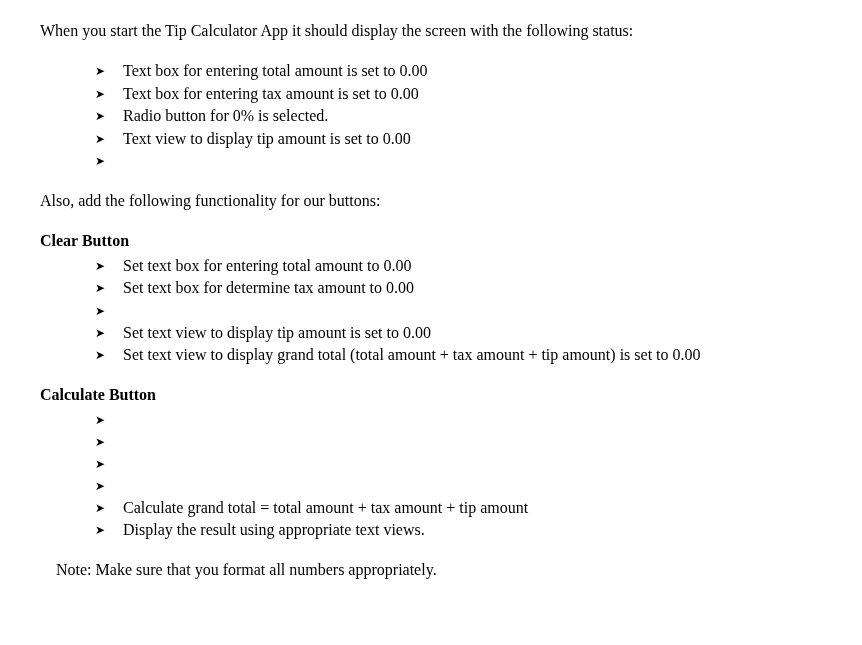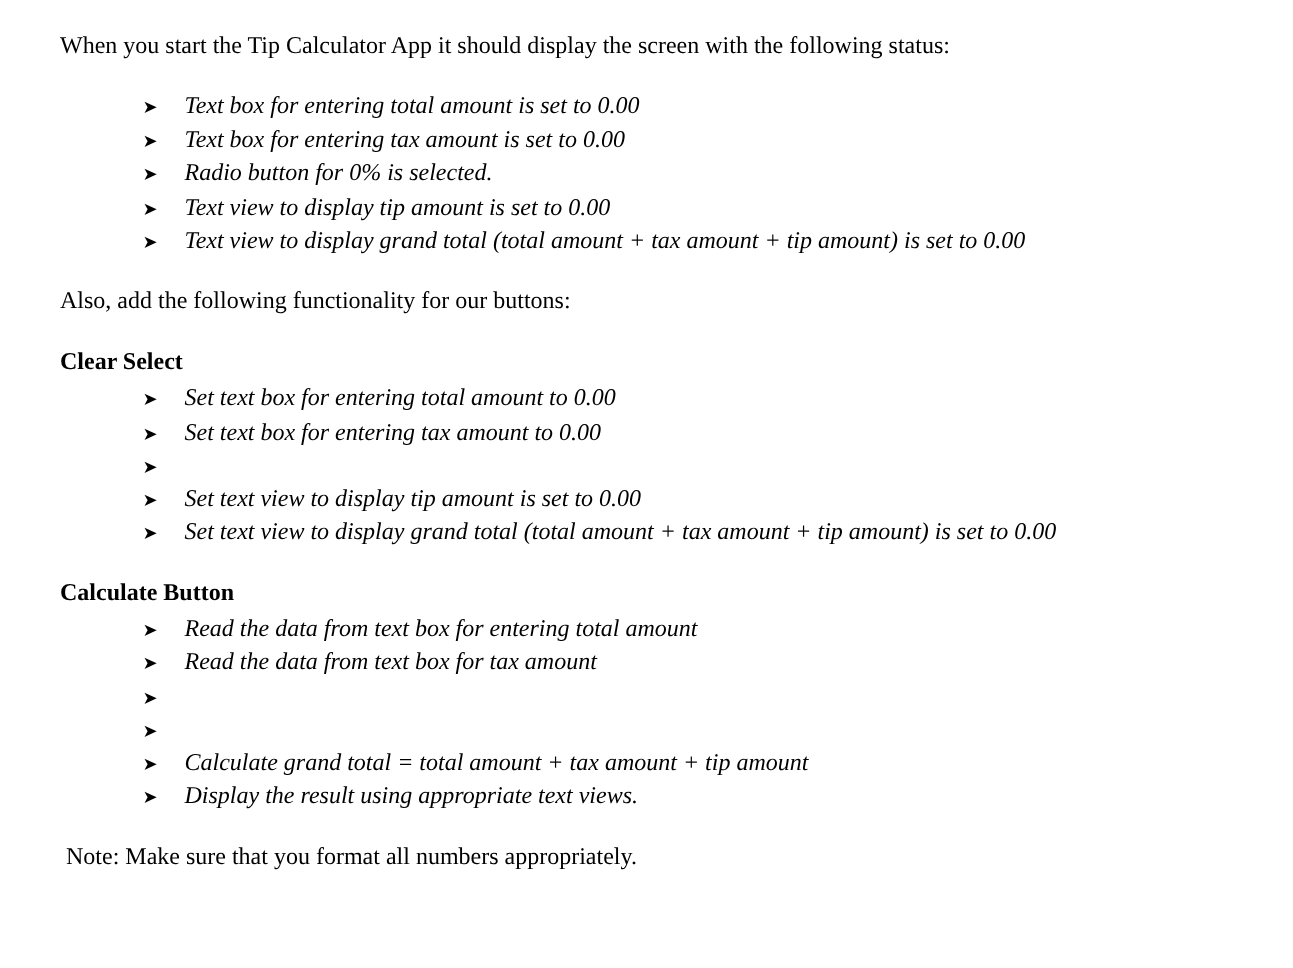--- a/index.html
+++ b/index.html
@@ -32,24 +32,23 @@
       padding-left: 55px;
     }
     .bullet-marker {
       flex: 0 0 auto;
       width: 28px;
       font-size: 12px;
       line-height: 22px;
     }
     .bullet-text {
       flex: 1 1 auto;
-      font-style: italic;
     }
     .note {
-      margin: 4px;
+      margin: 16px;
     }
   </style>
 </head>
 <body>
 
 <p class="paragraph">When you start the Tip Calculator App it should display the screen with the following status:</p>
 
 <ul class="bullet-list">
   <li class="bullet-item">
     <span class="bullet-marker">➤</span>
@@ -62,60 +61,57 @@
   <li class="bullet-item">
     <span class="bullet-marker">➤</span>
     <span class="bullet-text">Radio button for 0% is selected.</span>
   </li>
   <li class="bullet-item">
     <span class="bullet-marker">➤</span>
     <span class="bullet-text">Text view to display tip amount is set to 0.00</span>
   </li>
   <li class="bullet-item">
     <span class="bullet-marker">➤</span>
-    <span class="bullet-text">Text view to display grand total (total amount + tax amount + tip amount) is set to 0.00</span>
   </li>
 </ul>
 
 <p class="paragraph">Also, add the following functionality for our buttons:</p>
 
-<p class="section-heading">Clear Select</p>
+<p class="section-heading">Clear Button</p>
 
 <ul class="bullet-list">
   <li class="bullet-item">
     <span class="bullet-marker">➤</span>
     <span class="bullet-text">Set text box for entering total amount to 0.00</span>
   </li>
   <li class="bullet-item">
     <span class="bullet-marker">➤</span>
-    <span class="bullet-text">Set text box for entering tax amount to 0.00</span>
+    <span class="bullet-text">Set text box for determine tax amount to 0.00</span>
   </li>
   <li class="bullet-item">
     <span class="bullet-marker">➤</span>
   </li>
   <li class="bullet-item">
     <span class="bullet-marker">➤</span>
     <span class="bullet-text">Set text view to display tip amount is set to 0.00</span>
   </li>
   <li class="bullet-item">
     <span class="bullet-marker">➤</span>
     <span class="bullet-text">Set text view to display grand total (total amount + tax amount + tip amount) is set to 0.00</span>
   </li>
 </ul>
 
 <p class="section-heading">Calculate Button</p>
 
 <ul class="bullet-list">
   <li class="bullet-item">
     <span class="bullet-marker">➤</span>
-    <span class="bullet-text">Read the data from text box for entering total amount</span>
   </li>
   <li class="bullet-item">
     <span class="bullet-marker">➤</span>
-    <span class="bullet-text">Read the data from text box for tax amount</span>
   </li>
   <li class="bullet-item">
     <span class="bullet-marker">➤</span>
   </li>
   <li class="bullet-item">
     <span class="bullet-marker">➤</span>
   </li>
   <li class="bullet-item">
     <span class="bullet-marker">➤</span>
     <span class="bullet-text">Calculate grand total = total amount + tax amount + tip amount</span>

